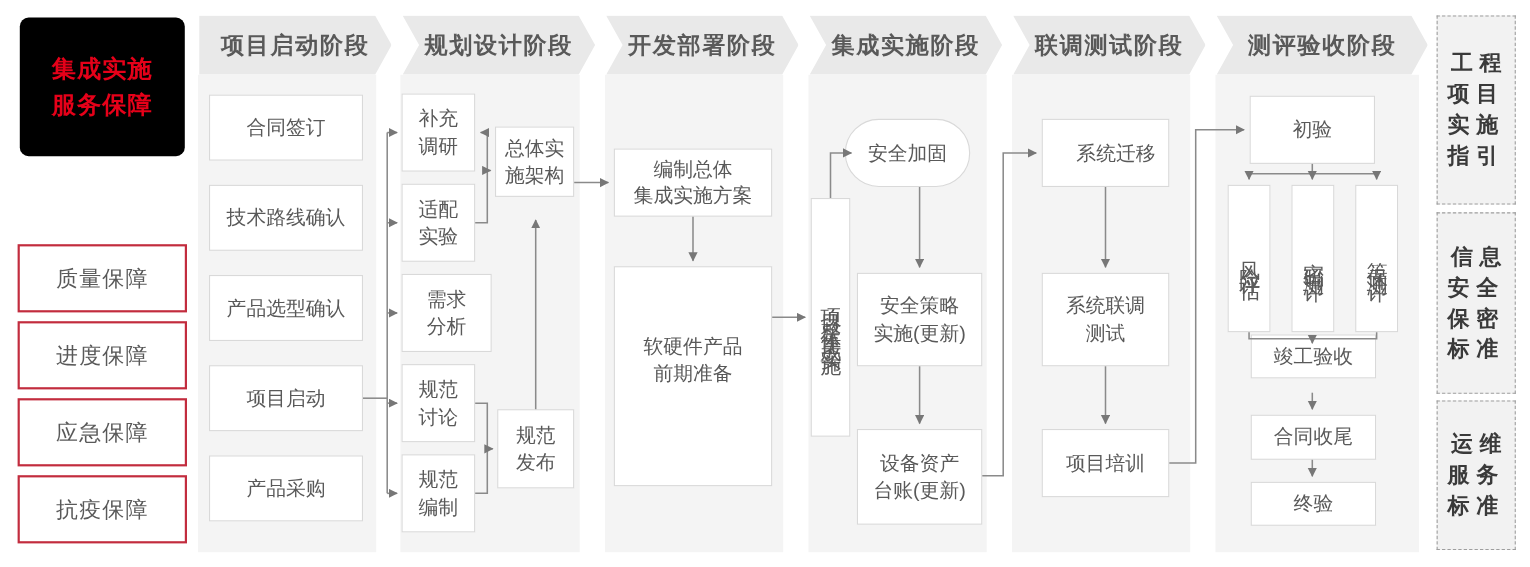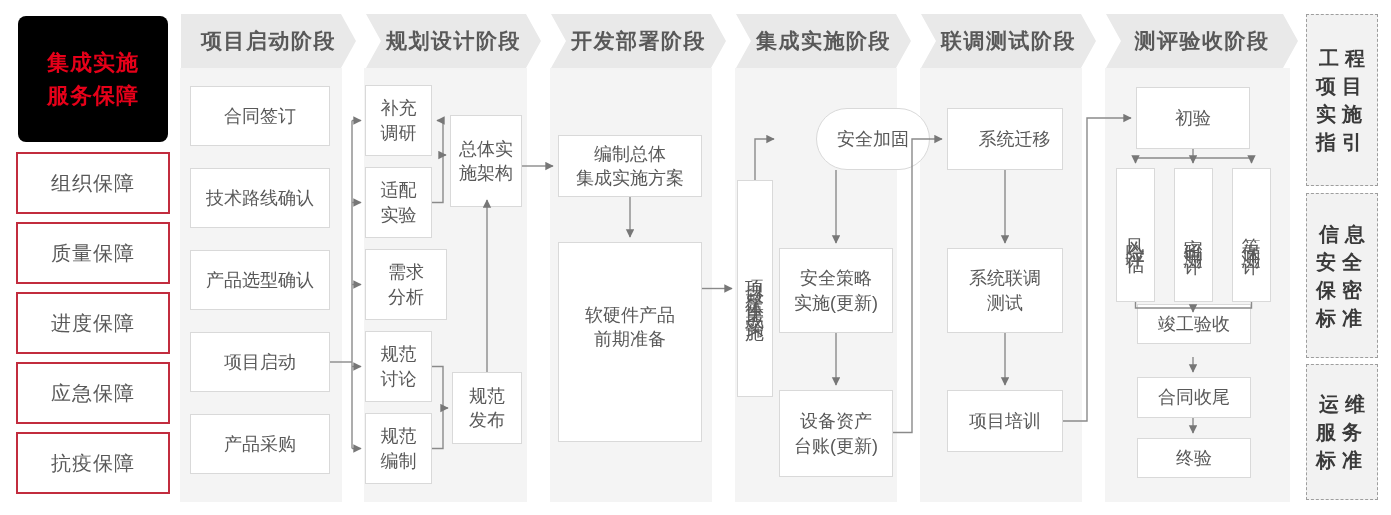--- a/index.html
+++ b/index.html
@@ -38,21 +38,20 @@
 
   .wires{position:absolute;left:0;top:0;pointer-events:none;}
 </style>
 </head>
 <body>
 
 <div class="canvas">
 
   <div class="side-title">集成实施
 服务保障</div>
-  <div class="side-item" style="top:152px;">组织保障</div>
   <div class="side-item" style="top:222px;">质量保障</div>
   <div class="side-item" style="top:292px;">进度保障</div>
   <div class="side-item" style="top:362px;">应急保障</div>
   <div class="side-item" style="top:432px;">抗疫保障</div>
 
   <div class="col-body" style="left:180px;width:162px;"></div>
   <div class="col-body" style="left:364px;width:163px;"></div>
   <div class="col-body" style="left:550px;width:162px;"></div>
   <div class="col-body" style="left:735px;width:162px;"></div>
   <div class="col-body" style="left:920px;width:162px;"></div>
@@ -74,32 +73,32 @@
   <div class="node" style="left:365px;top:85px;width:67px;height:71px;">补充
 调研</div>
   <div class="node" style="left:365px;top:167px;width:67px;height:71px;">适配
 实验</div>
   <div class="node" style="left:365px;top:249px;width:82px;height:71px;">需求
 分析</div>
   <div class="node" style="left:365px;top:331px;width:67px;height:71px;">规范
 讨论</div>
   <div class="node" style="left:365px;top:413px;width:67px;height:71px;">规范
 编制</div>
-  <div class="node" style="left:450px;top:115px;width:72px;height:92px;">总体实
+  <div class="node" style="left:450px;top:115px;width:72px;height:64px;">总体实
 施架构</div>
   <div class="node" style="left:452px;top:372px;width:70px;height:72px;">规范
 发布</div>
 
   <div class="node" style="left:558px;top:135px;width:144px;height:62px;">编制总体
 集成实施方案</div>
   <div class="node" style="left:558px;top:242px;width:144px;height:200px;padding-bottom:30px;">软硬件产品
 前期准备</div>
 
   <div class="node vtext" style="left:737px;top:180px;width:36px;height:217px;">项目整体集成实施</div>
-  <div class="node" style="left:816px;top:108px;width:114px;height:62px;border-radius:31px;">安全加固</div>
+  <div class="node" style="left:768px;top:108px;width:114px;height:62px;border-radius:31px;">安全加固</div>
   <div class="node" style="left:779px;top:248px;width:114px;height:85px;">安全策略
 实施(更新)</div>
   <div class="node" style="left:779px;top:390px;width:114px;height:87px;">设备资产
 台账(更新)</div>
 
   <div class="node" style="left:947px;top:108px;width:116px;height:62px;padding-left:19px;">系统迁移</div>
   <div class="node" style="left:947px;top:248px;width:116px;height:85px;">系统联调
 测试</div>
   <div class="node" style="left:947px;top:390px;width:116px;height:62px;">项目培训</div>
 

